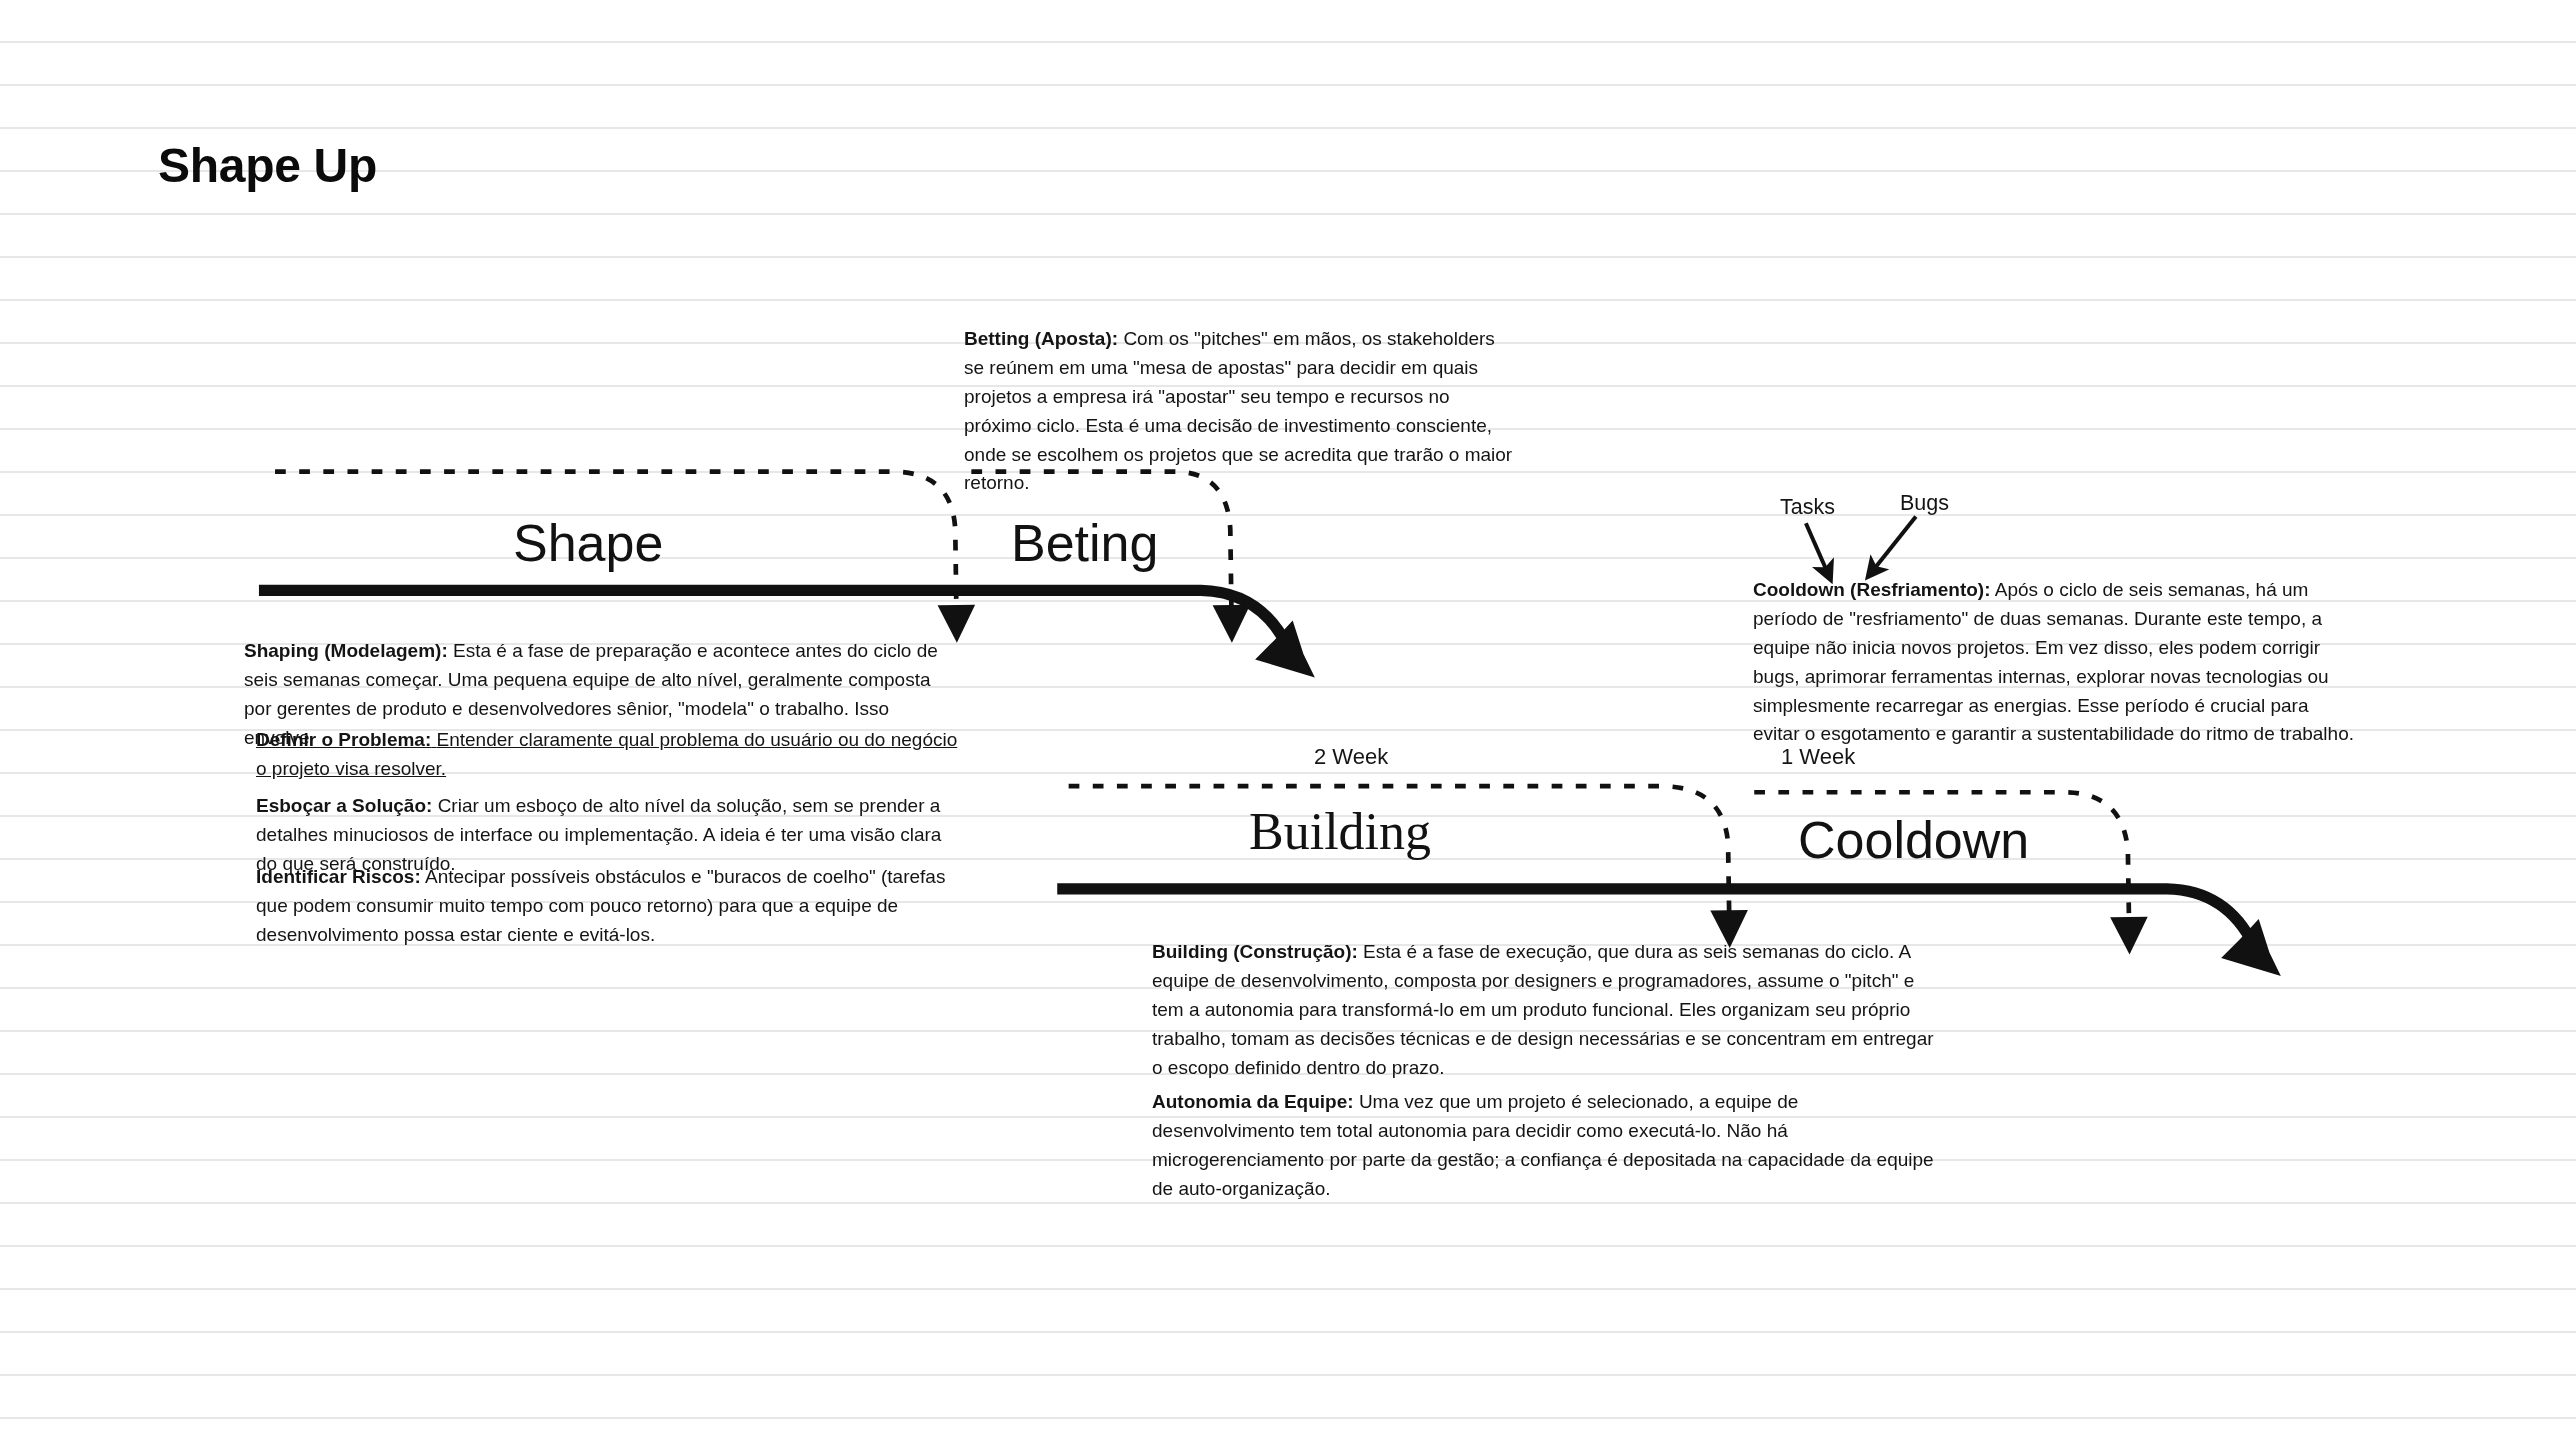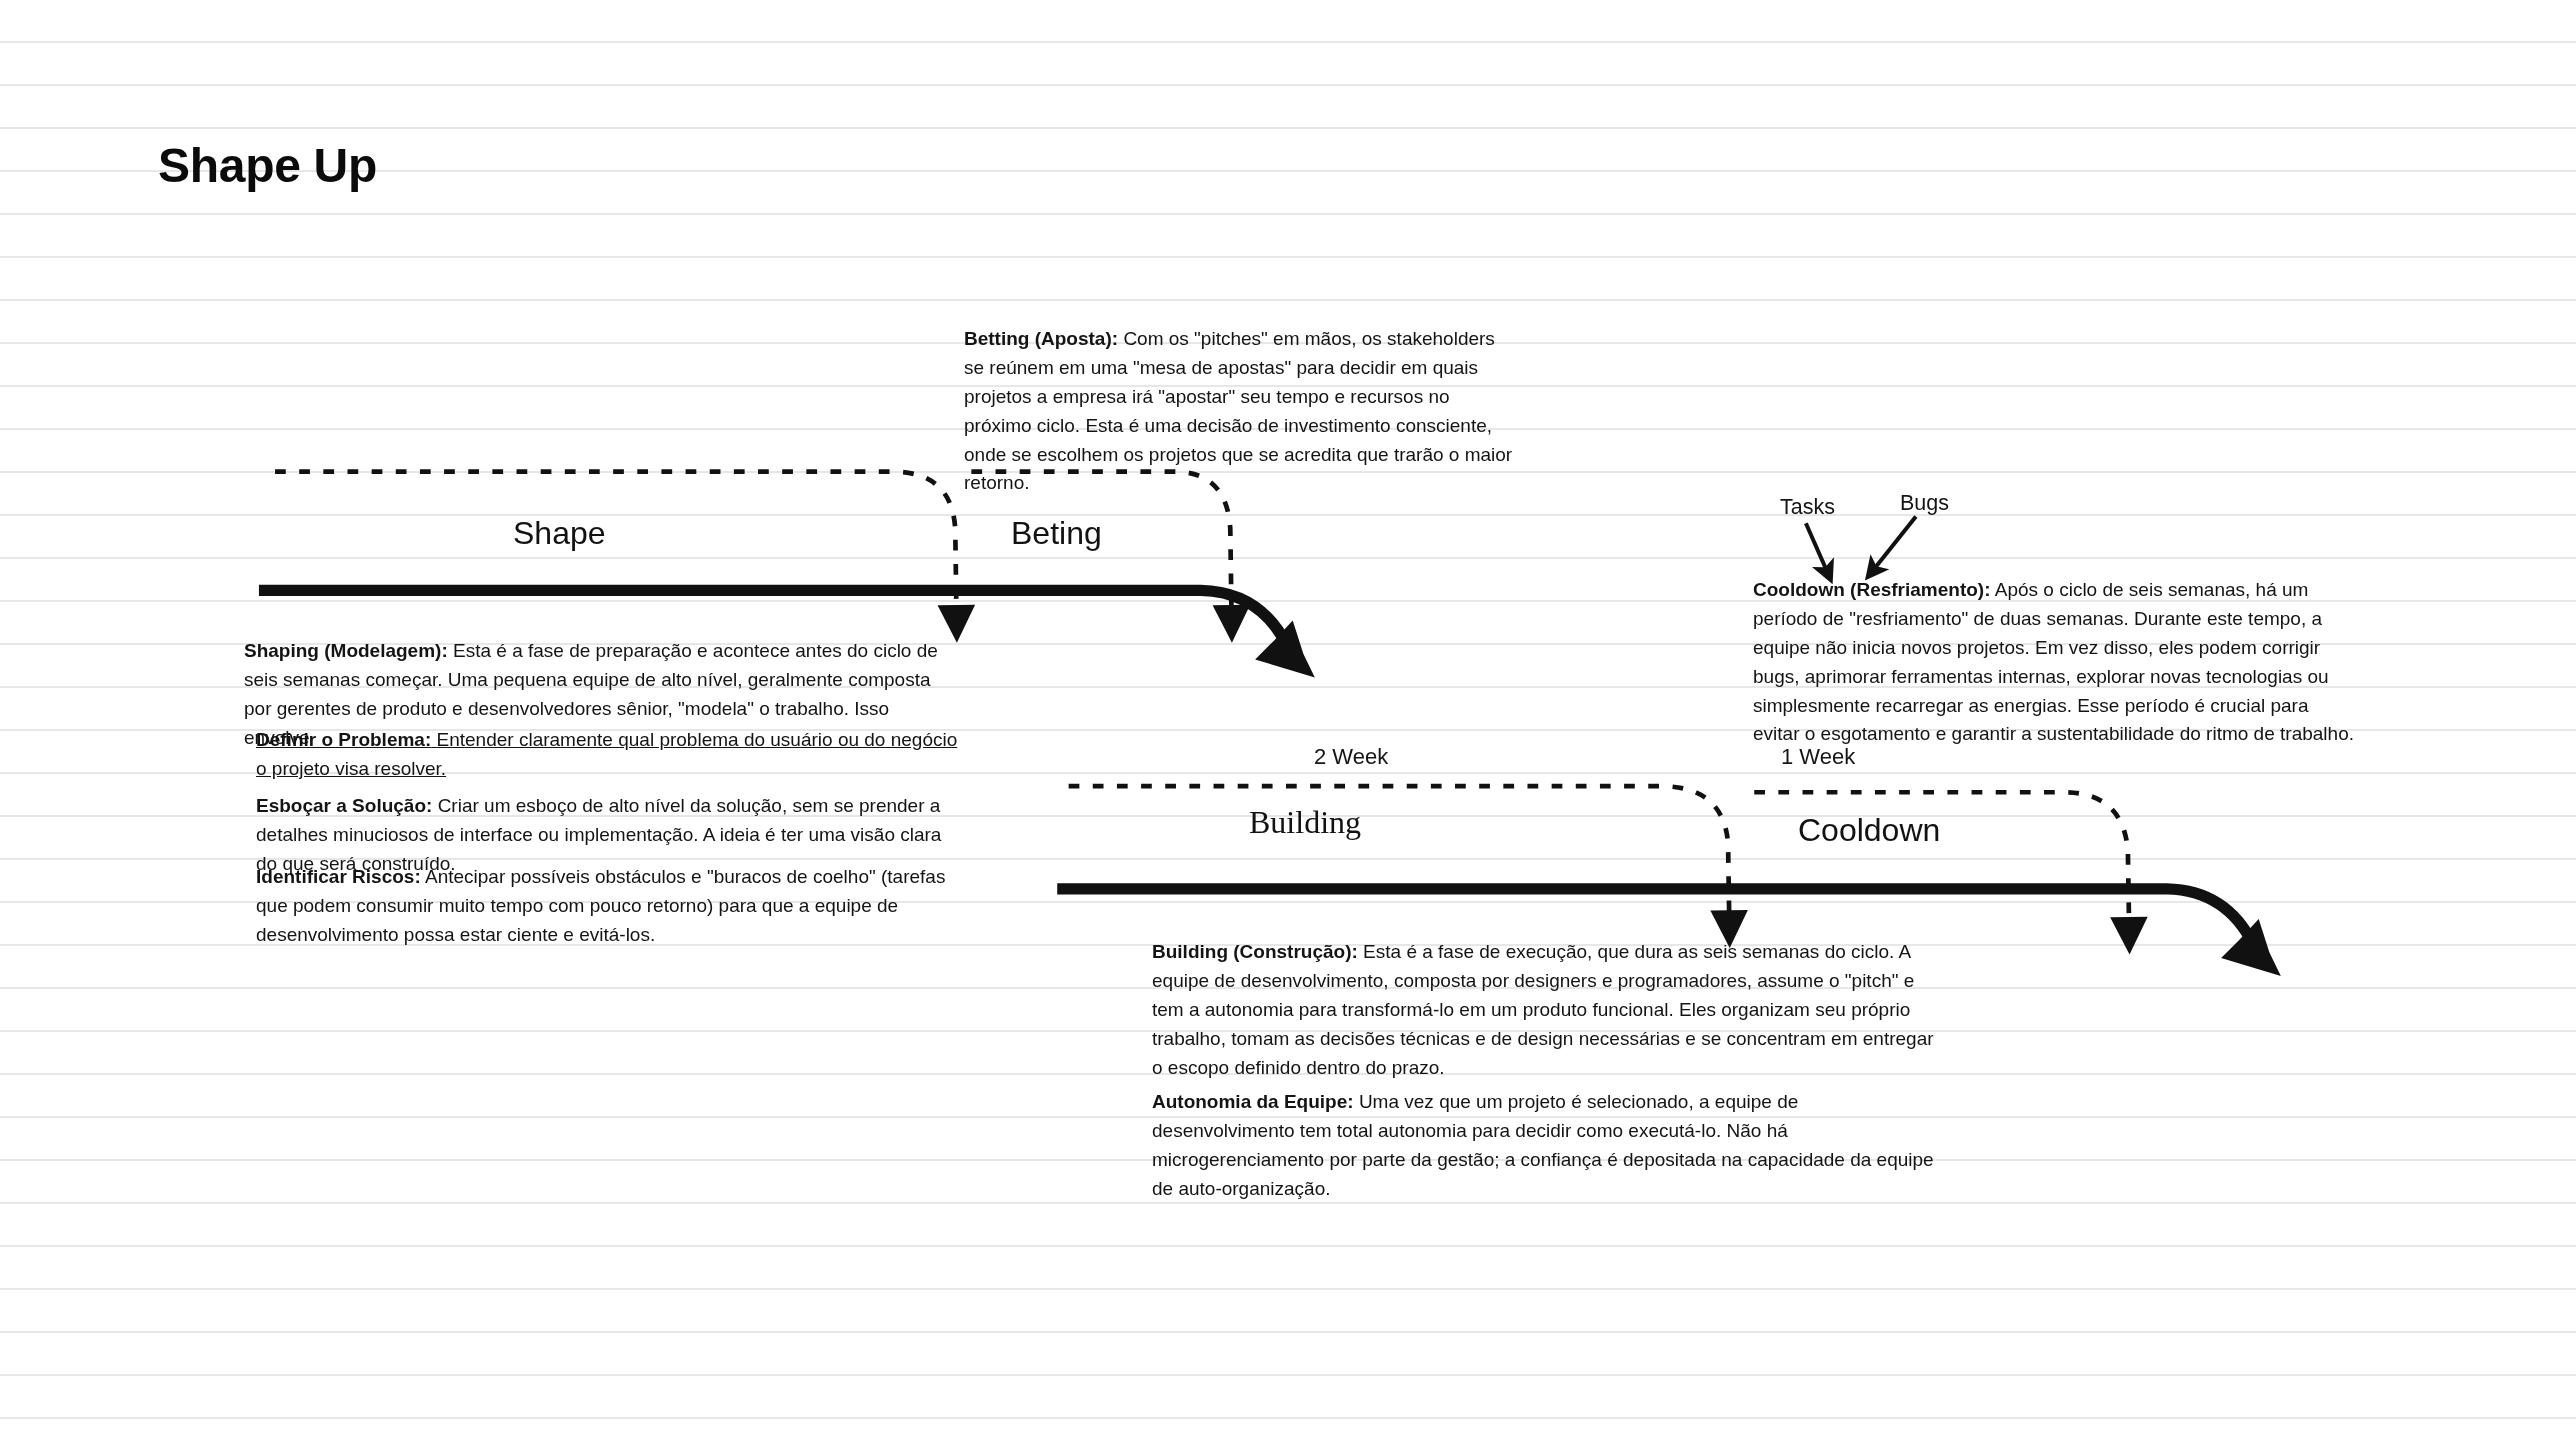--- a/index.html
+++ b/index.html
@@ -32,21 +32,21 @@
     top: 138px;
     font-size: 48px;
     font-weight: bold;
     letter-spacing: -0.3px;
     color: #0b0b0b;
     white-space: nowrap;
   }
 
   .phase-label {
     position: absolute;
-    font-size: 32px;
+    font-size: 52px;
     font-weight: 400;
     color: #121212;
     white-space: nowrap;
     line-height: 1;
   }
 
   .week-label {
     position: absolute;
     font-size: 22px;
     font-weight: 400;

